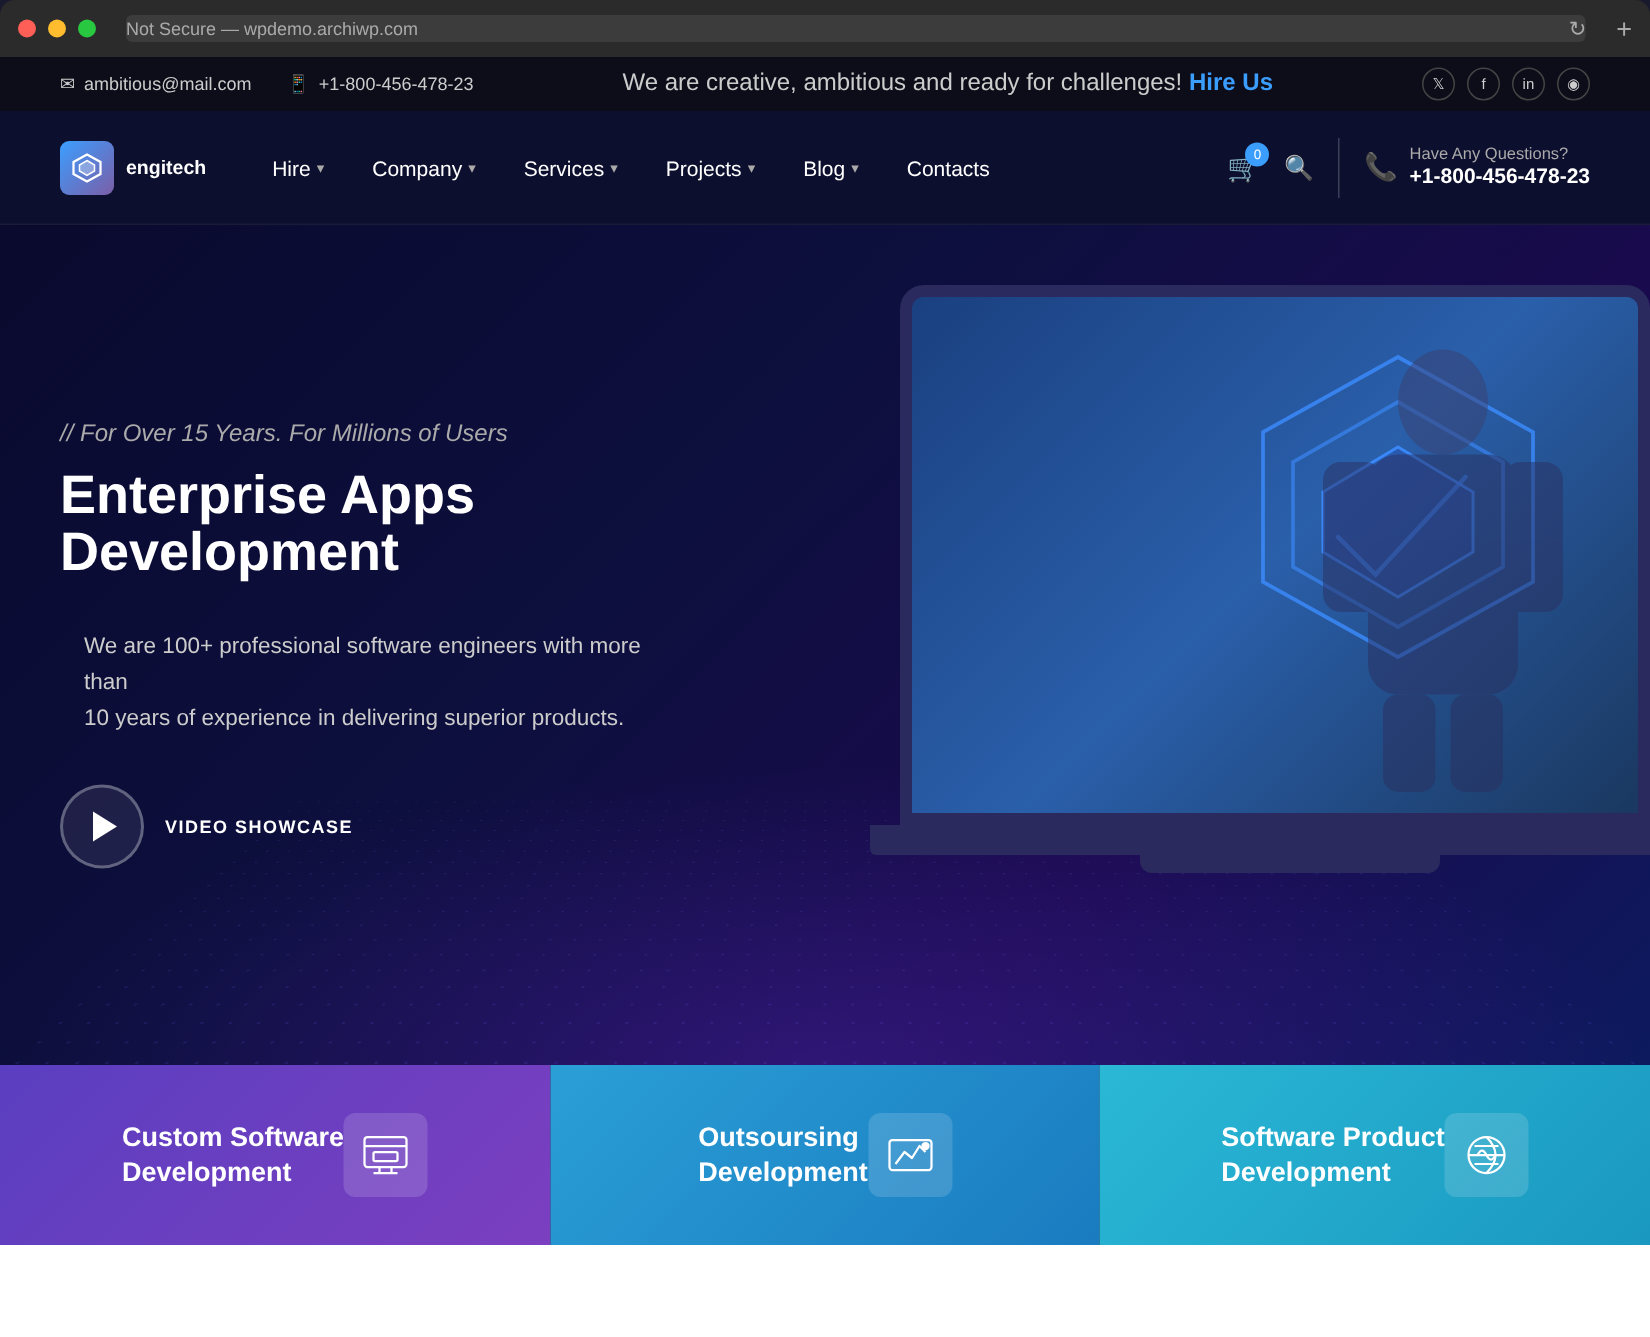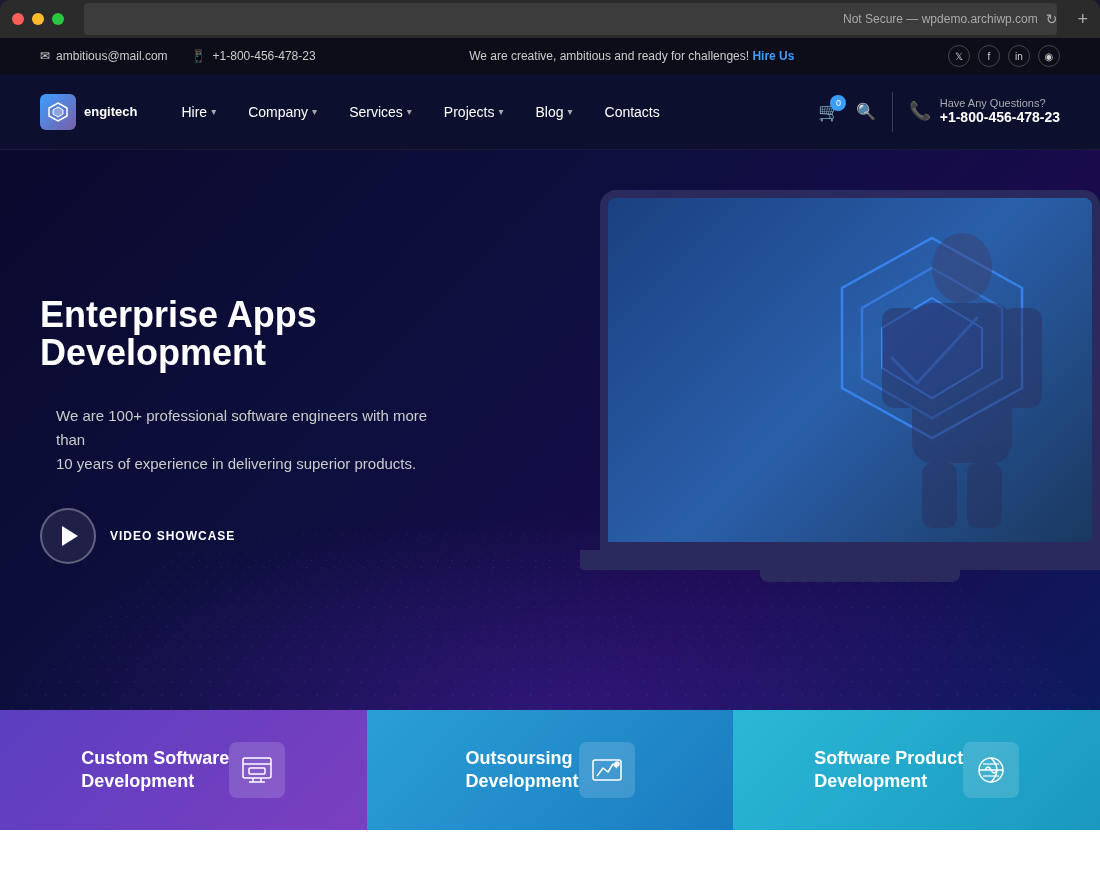--- a/index.html
+++ b/index.html
@@ -17,24 +17,24 @@
     }
     .browser-dot { width: 12px; height: 12px; border-radius: 50%; }
     .dot-red { background: #ff5f57; }
     .dot-yellow { background: #febc2e; }
     .dot-green { background: #28c840; }
     .address-bar {
       flex: 1;
       margin: 0 12px;
       background: #3c3c3c;
       border-radius: 4px;
-      height: 32px;
-      display: flex;
-      align-items: center;
-      justify-content: flex-end;
+      height: 18px;
+      display: flex;
+      align-items: center;
+      justify-content: space-between;
       color: #aaa;
       font-size: 12px;
     }
     .new-tab-btn {
       color: #aaa;
       font-size: 18px;
       cursor: pointer;
       margin-left: auto;
     }
 
@@ -45,21 +45,21 @@
       display: flex;
       align-items: center;
       justify-content: space-between;
       padding: 0 40px;
       font-size: 12px;
       color: #ccc;
     }
     .top-bar-left { display: flex; gap: 24px; align-items: center; }
     .top-bar-left span { display: flex; align-items: center; gap: 6px; }
     .top-bar-right { display: flex; align-items: center; gap: 8px; }
-    .top-bar-center { color: #ccc; font-size: 12px; }
+    .top-bar-center { color: #ccc; font-size: 16px; }
     .hire-link { color: #3b9eff; cursor: pointer; font-weight: bold; }
     .social-icon {
       width: 22px; height: 22px;
       border: 1px solid #444;
       border-radius: 50%;
       display: flex; align-items: center; justify-content: center;
       font-size: 10px; color: #ccc; cursor: pointer;
     }
 
     
@@ -324,20 +324,21 @@
         <div class="phone-number">+1-800-456-478-23</div>
       </div>
     </div>
   </div>
 </div>
 
 <div class="hero">
   <div class="dots-bg"></div>
 
   <div class="hero-content">
+    <p class="hero-eyebrow">// For Over 15 Years. For Millions of Users</p>
     <h1 class="hero-title">
       <span>Enterprise Apps</span><br>
       <span>Development</span>
     </h1>
     <p class="hero-desc">We are 100+ professional software engineers with more than<br>10 years of experience in delivering superior products.</p>
     <div class="video-btn">
       <div class="play-circle">
         <div class="play-triangle"></div>
       </div>
       <span class="video-label">VIDEO SHOWCASE</span>

